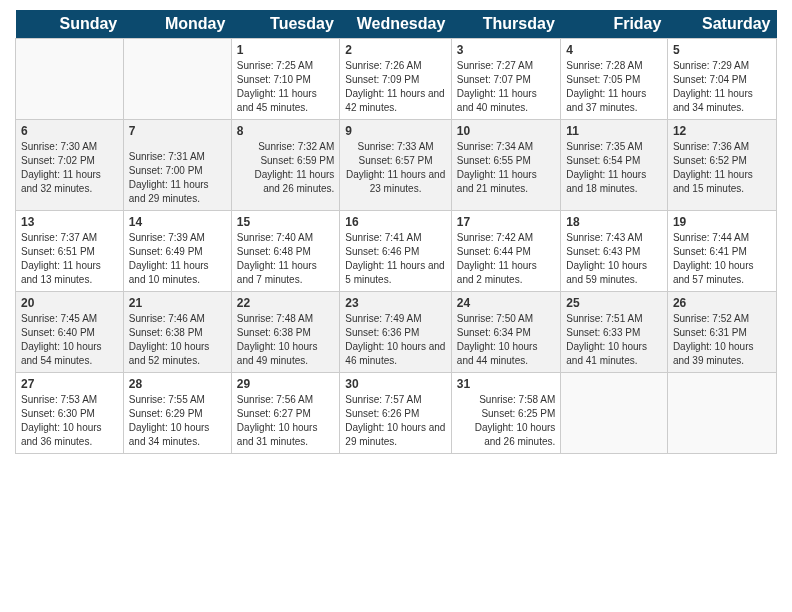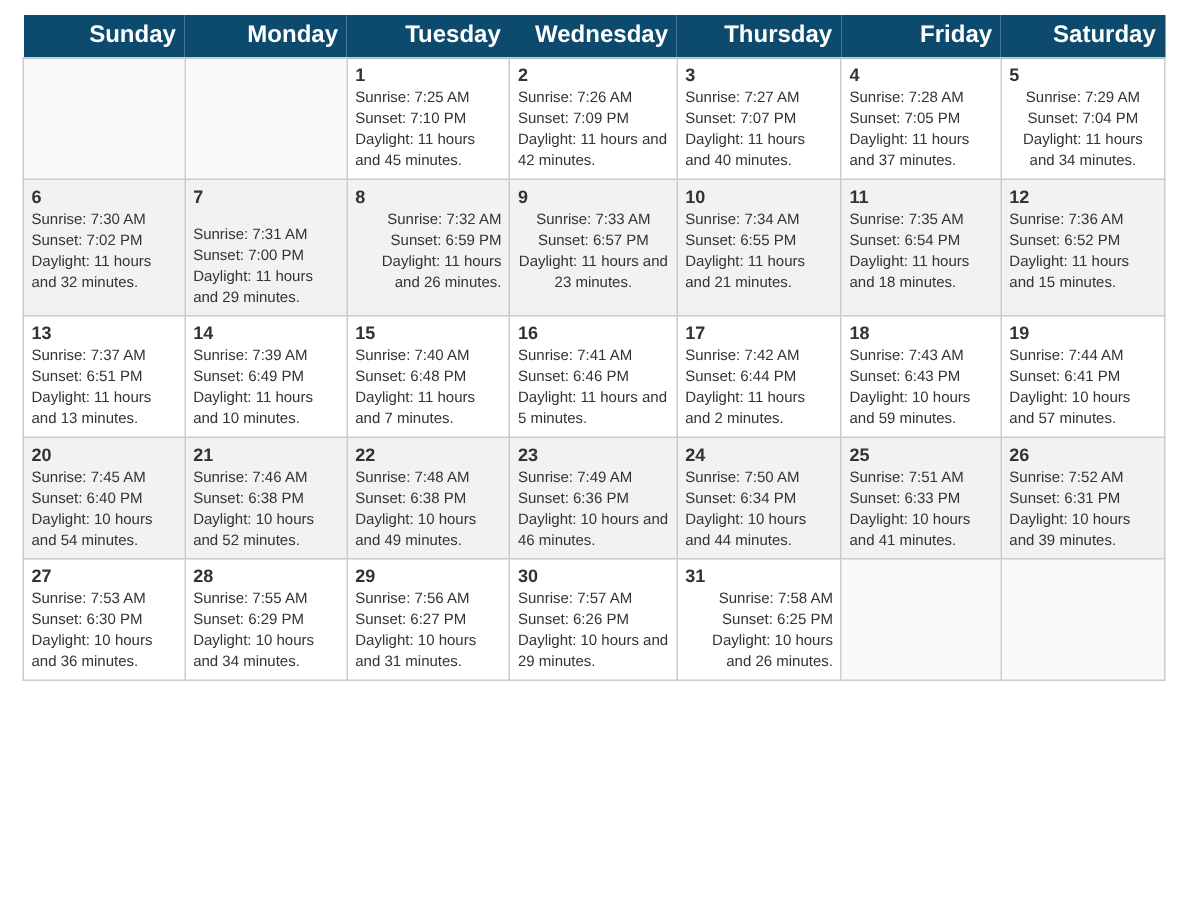--- a/index.html
+++ b/index.html
@@ -134,21 +134,21 @@
 Daylight: 11 hours and 40 minutes.</div>
           </td>
           <td>
             <span class="day-num">4</span>
             <div class="day-info" style="white-space: pre-line;">Sunrise: 7:28 AM
 Sunset: 7:05 PM
 Daylight: 11 hours and 37 minutes.</div>
           </td>
           <td>
             <span class="day-num">5</span>
-            <div class="day-info" style="white-space: pre-line; text-align: center;">Sunrise: 7:29 AM
+            <div class="day-info" style="white-space: pre-line;">Sunrise: 7:29 AM
 Sunset: 7:04 PM
 Daylight: 11 hours and 34 minutes.</div>
           </td>
         </tr>
         <tr>
           <td>
             <span class="day-num">6</span>
             <div class="day-info" style="white-space: pre-line;">Sunrise: 7:30 AM
 Sunset: 7:02 PM
 Daylight: 11 hours and 32 minutes.</div>

